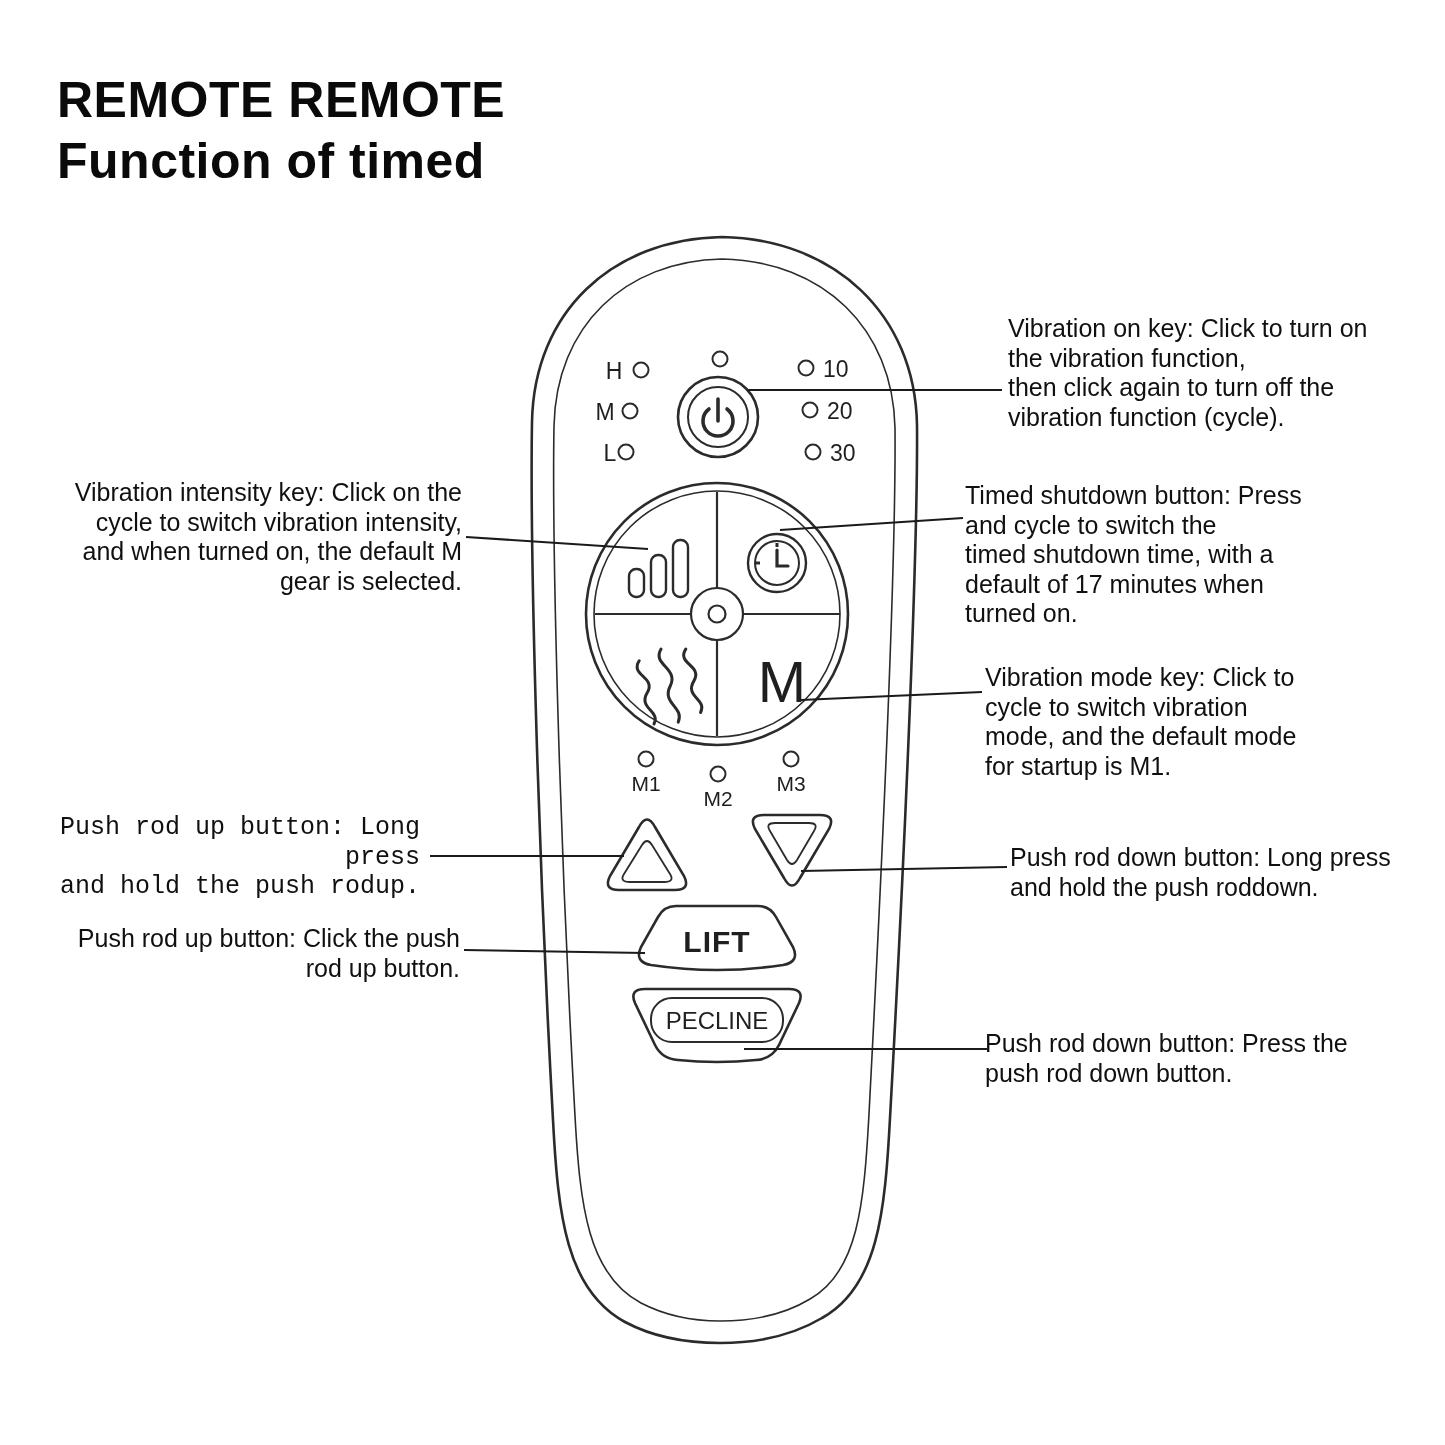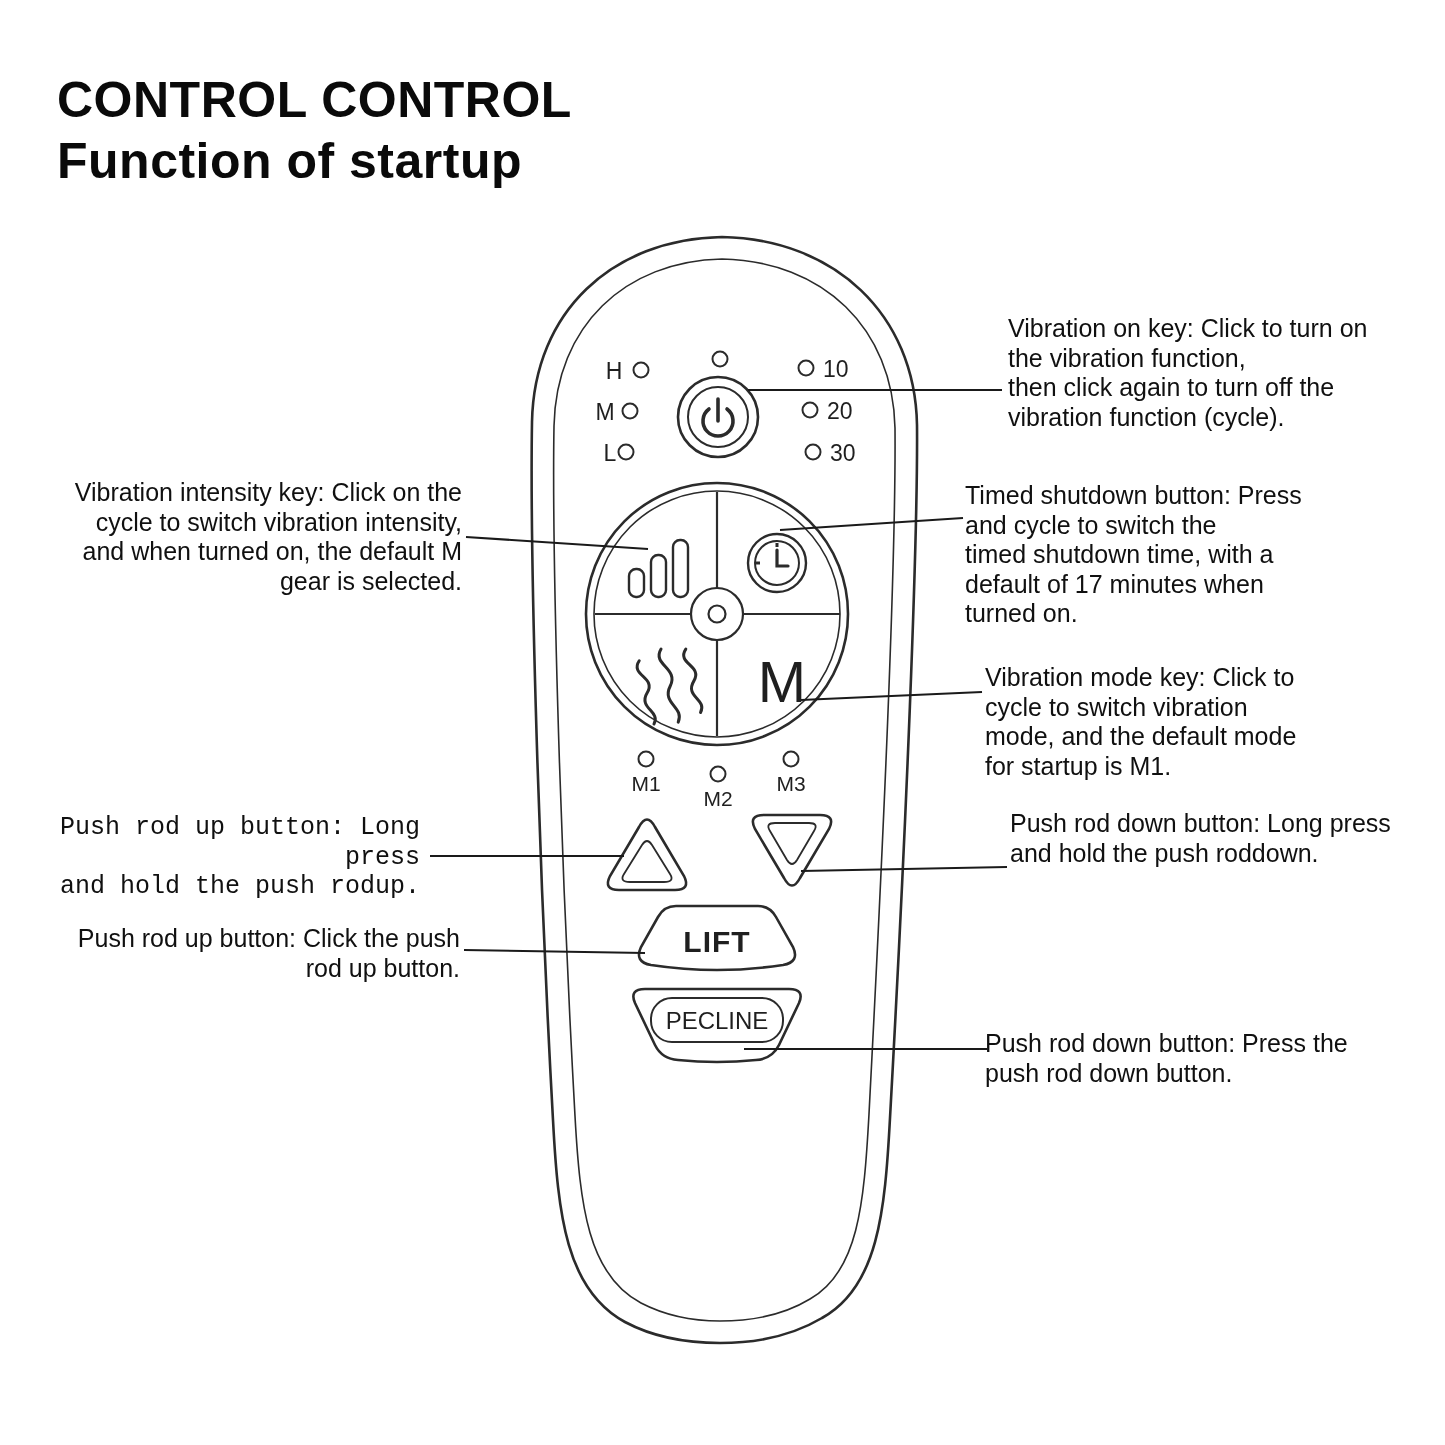--- a/index.html
+++ b/index.html
@@ -149,22 +149,22 @@
         <path d="M801 700 L982 692"></path>
         <path d="M430 856 H624"></path>
         <path d="M801 871 L1007 867"></path>
         <path d="M464 950 L645 953"></path>
         <path d="M744 1049 H987"></path>
       </g>
     </g>
   </svg>
 
   <div class="title">
-    <div>CONTROL CONTROL</div>
-    <div>Function of startup</div>
+    <div>REMOTE REMOTE</div>
+    <div>Function of timed</div>
   </div>
 
   <div class="ann" style="left:1008px; top:314px; width:400px;">Vibration on key: Click to turn on
 the vibration function,
 then click again to turn off the
 vibration function (cycle).</div>
 
   <div class="ann right" style="left:22px; top:478px; width:440px;">Vibration intensity key: Click on the
 cycle to switch vibration intensity,
 and when turned on, the default M
@@ -177,21 +177,21 @@
 turned on.</div>
 
   <div class="ann" style="left:985px; top:663px; width:360px;">Vibration mode key: Click to
 cycle to switch vibration
 mode, and the default mode
 for startup is M1.</div>
 
   <div class="ann right" style="left:32px; top:813px; width:388px;font-family:Liberation Mono, monospace;">Push rod up button: Long press
 and hold the push rodup.</div>
 
-  <div class="ann" style="left:1010px; top:809px; width:430px;">Push rod down button: Long press
+  <div class="ann" style="left:1010px; top:843px; width:430px;">Push rod down button: Long press
 and hold the push roddown.</div>
 
   <div class="ann" style="left:985px; top:1029px; width:420px;">Push rod down button: Press the
 push rod down button.</div>
 
   <div class="ann right" style="left:18px; top:924px; width:442px;">Push rod up button: Click the push
 rod up button.</div>
 
 </div>
 

